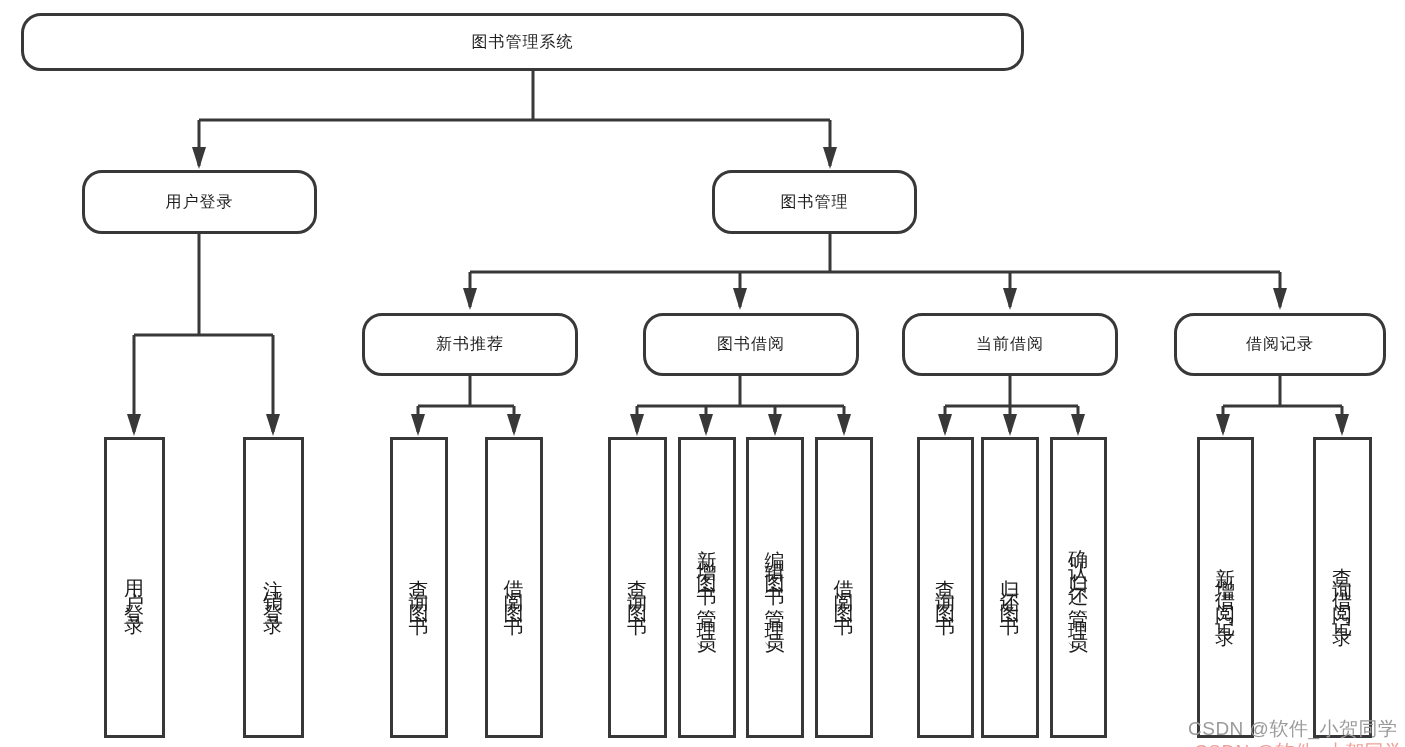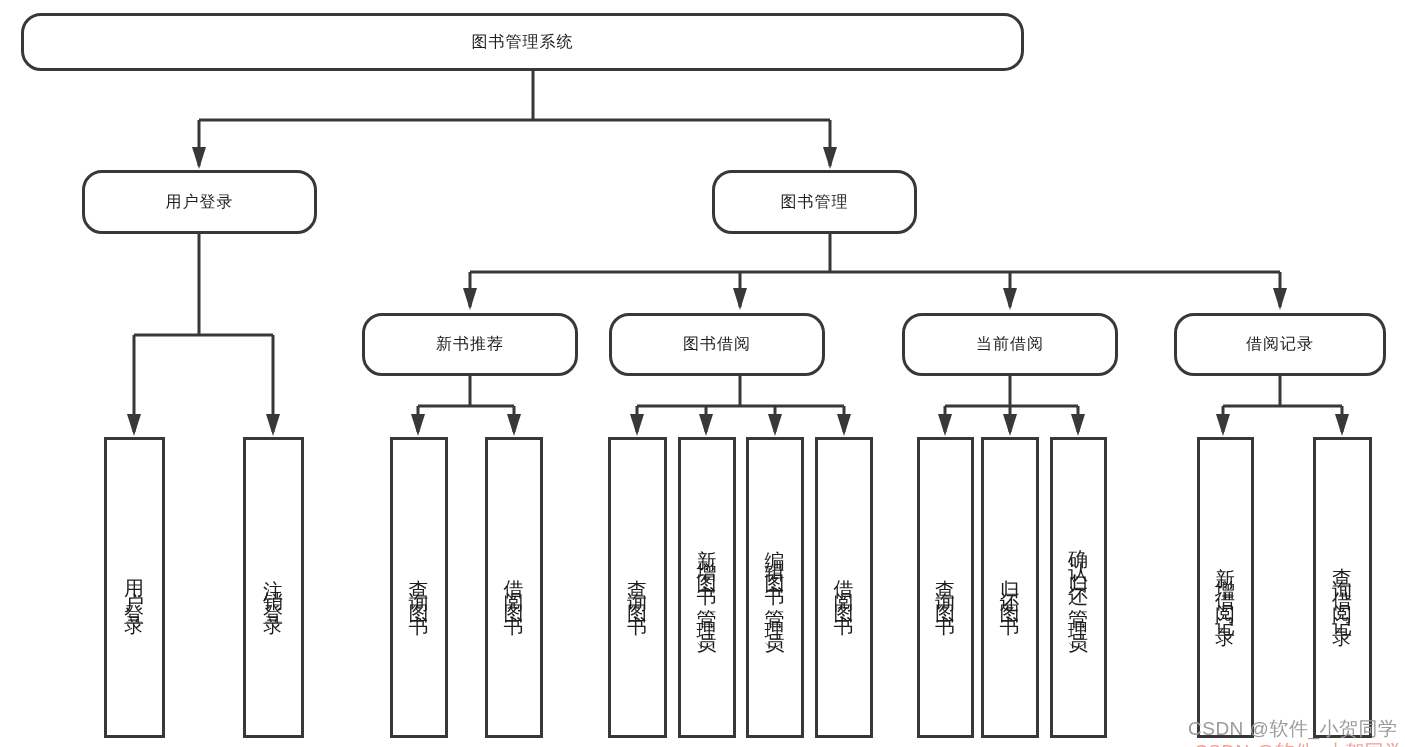--- a/index.html
+++ b/index.html
@@ -75,21 +75,21 @@
   <div class="node hbox" style="left:82px;top:170px;width:235px;height:64px">
     <span class="lbl">用户登录</span>
   </div>
   <div class="node hbox" style="left:712px;top:170px;width:205px;height:64px">
     <span class="lbl">图书管理</span>
   </div>
 
   <div class="node hbox" style="left:362px;top:313px;width:216px;height:63px">
     <span class="lbl">新书推荐</span>
   </div>
-  <div class="node hbox" style="left:609px;top:313px;width:216px;height:63px">
+  <div class="node hbox" style="left:643px;top:313px;width:216px;height:63px">
     <span class="lbl">图书借阅</span>
   </div>
   <div class="node hbox" style="left:1174px;top:313px;width:212px;height:63px">
     <span class="lbl">借阅记录</span>
   </div>
   <div class="node hbox" style="left:902px;top:313px;width:216px;height:63px">
     <span class="lbl">当前借阅</span>
   </div>
 
   <div class="node vbox" style="left:104px;width:61px">

